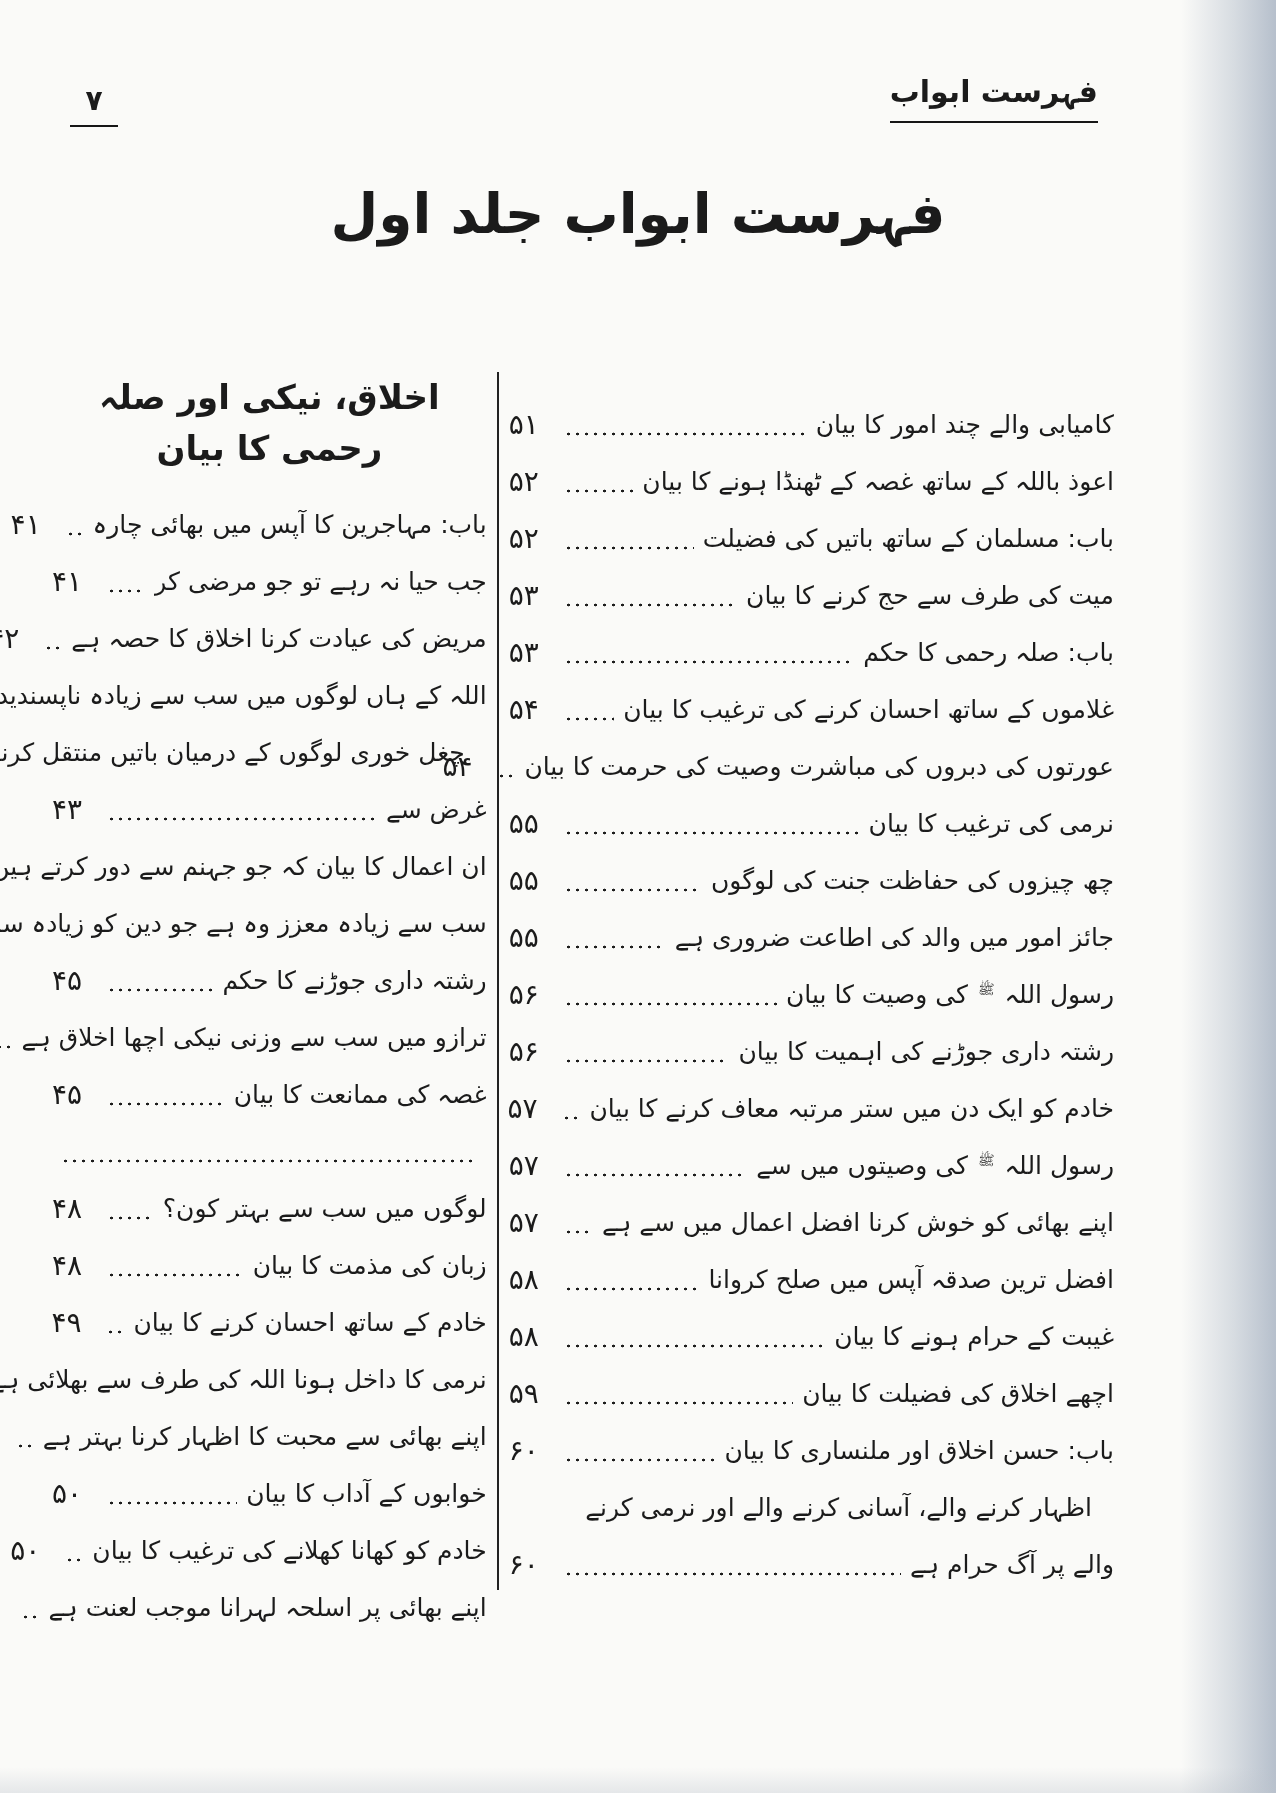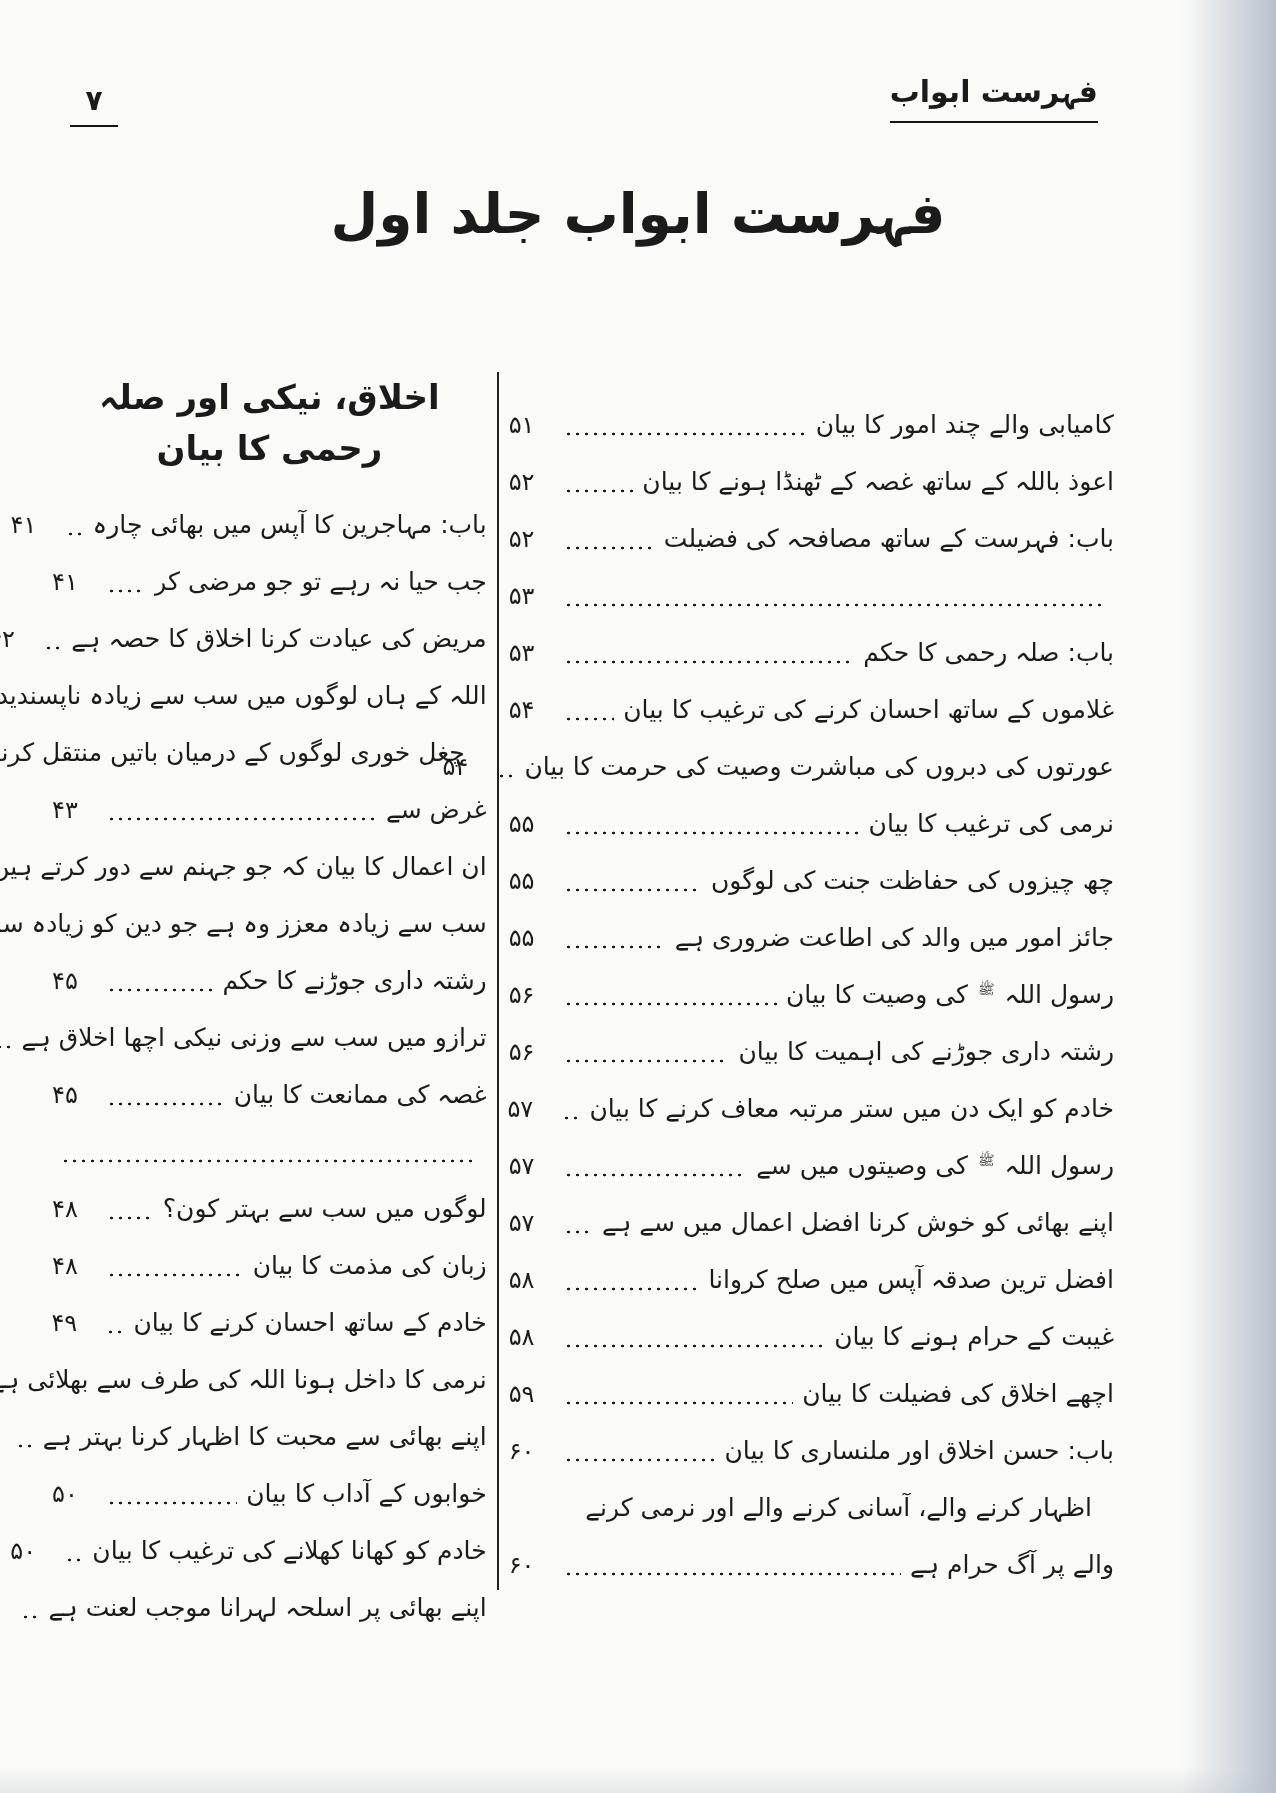--- a/index.html
+++ b/index.html
@@ -66,21 +66,21 @@
     height:57px;font-size:25px;white-space:nowrap;
   }
   .row .etext{flex:none;min-width:0;overflow:hidden;text-overflow:clip;}
   .row .dots{
     flex:1;min-width:18px;height:4px;margin:0 9px;
     transform:translateY(9px);
     background-image:radial-gradient(circle, #1d1d1d 1.3px, rgba(0,0,0,0) 1.6px);
     background-size:9px 4px;background-repeat:repeat-x;background-position:left center;
   }
   .row .enum{
-    flex:none;min-width:46px;text-align:left;font-size:24px;
+    flex:none;min-width:46px;text-align:left;font-size:28px;
     letter-spacing:1px;
   }
   .row.wrap{padding-right:22px;}
   .saw{font-size:0.55em;vertical-align:super;margin:0 2px;}
 </style>
 </head>
 <body>
 
 <div class="page">
 
@@ -100,25 +100,26 @@
           <span class="etext">کامیابی والے چند امور کا بیان</span>
           <span class="dots"></span>
           <span class="enum">۵۱</span>
         </div>
         <div class="row">
           <span class="etext">اعوذ باللہ کے ساتھ غصہ کے ٹھنڈا ہونے کا بیان</span>
           <span class="dots"></span>
           <span class="enum">۵۲</span>
         </div>
         <div class="row">
-          <span class="etext">باب: فہرست کے ساتھ مصافحہ کی فضیلت</span>
+          <span class="etext">باب: مسلمان کے ساتھ باتیں کی فضیلت</span>
           <span class="dots"></span>
           <span class="enum">۵۲</span>
         </div>
         <div class="row">
+          <span class="etext">میت کی طرف سے حج کرنے کا بیان</span>
           <span class="dots"></span>
           <span class="enum">۵۳</span>
         </div>
         <div class="row">
           <span class="etext">باب: صلہ رحمی کا حکم</span>
           <span class="dots"></span>
           <span class="enum">۵۳</span>
         </div>
         <div class="row">
           <span class="etext">غلاموں کے ساتھ احسان کرنے کی ترغیب کا بیان</span>

